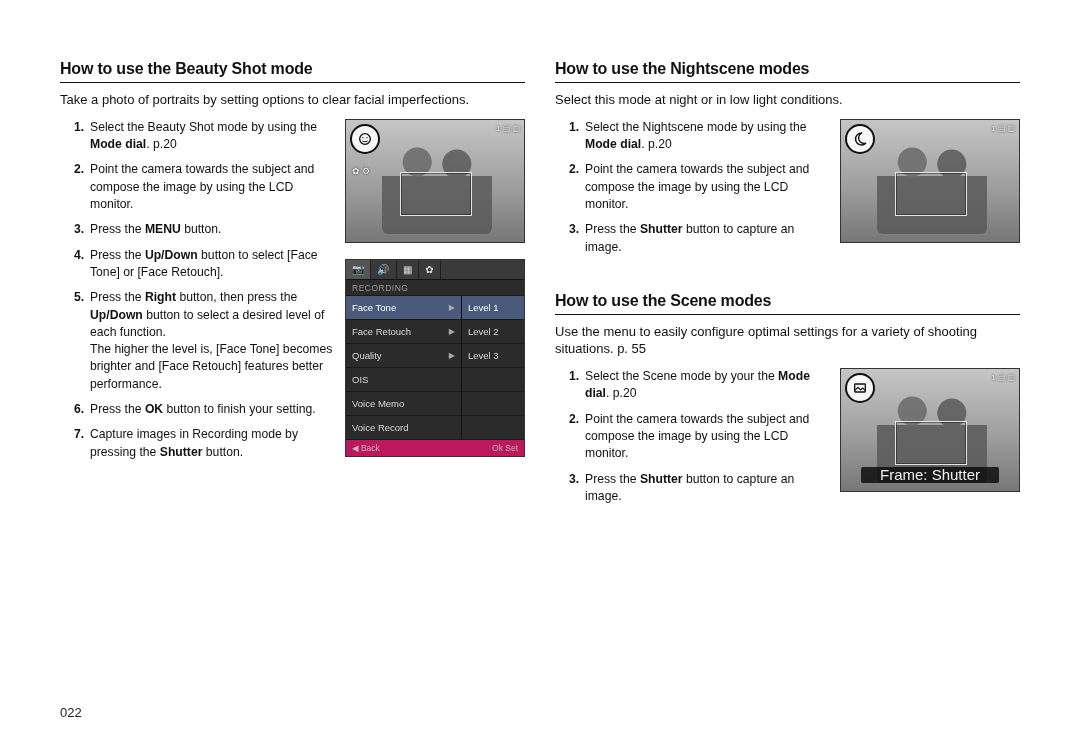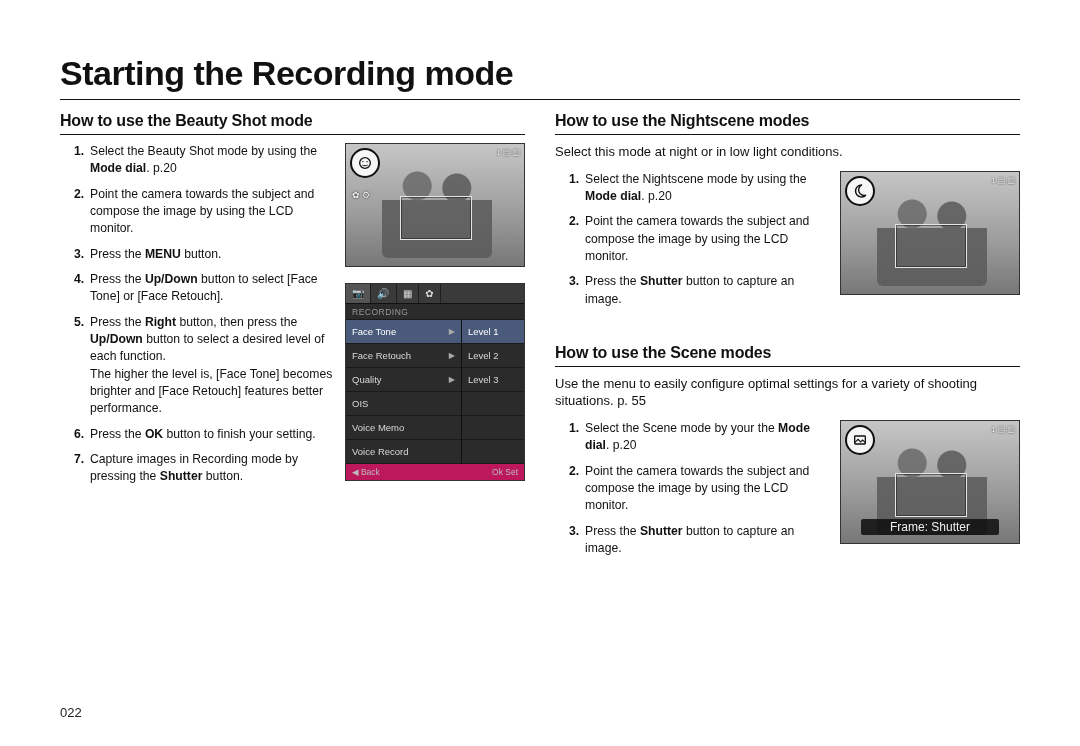--- a/index.html
+++ b/index.html
@@ -129,21 +129,21 @@
     color: #f4f4f4;
     text-shadow: 0 0 2px #000;
     display: flex; flex-direction: column; gap: 10px;
   }
   .lcd .caption-bar {
     position: absolute;
     left: 20px; right: 20px; bottom: 8px;
     height: 16px;
     background: rgba(10,10,10,.82);
     color: #eee;
-    font-size: 12px;
+    font-size: 15px;
     display: flex; align-items: center; justify-content: center;
     border-radius: 2px;
     text-align: center;
   }
   .menu {
     width: 180px;
     background: #2b2b2b;
     color: #d9d9d9;
     font-size: 9.5px;
     border: 1px solid #333;
@@ -197,27 +197,27 @@
     bottom: 26px;
     font-size: 13px;
     color: #222;
   }
 </style>
 </head>
 <body>
 
 <div class="page">
 
-  <h1 class="page-title">Starting the Recording mode</h1>
 
   <div class="cols">
 
     <div class="col">
       <div class="section">
         <h2 class="h2">How to use the Beauty Shot mode</h2>
+        <p class="intro">Take a photo of portraits by setting options to clear facial imperfections.</p>
 
         <div class="step-row">
           <ol class="steps">
             <li>
               <span class="num">1.</span>
               <span>Select the Beauty Shot mode by using the </span><span class="b">Mode dial</span><span>. p.20</span>
             </li>
             <li>
               <span class="num">2.</span>
               <span>Point the camera towards the subject and compose the image by using the LCD monitor.</span>

